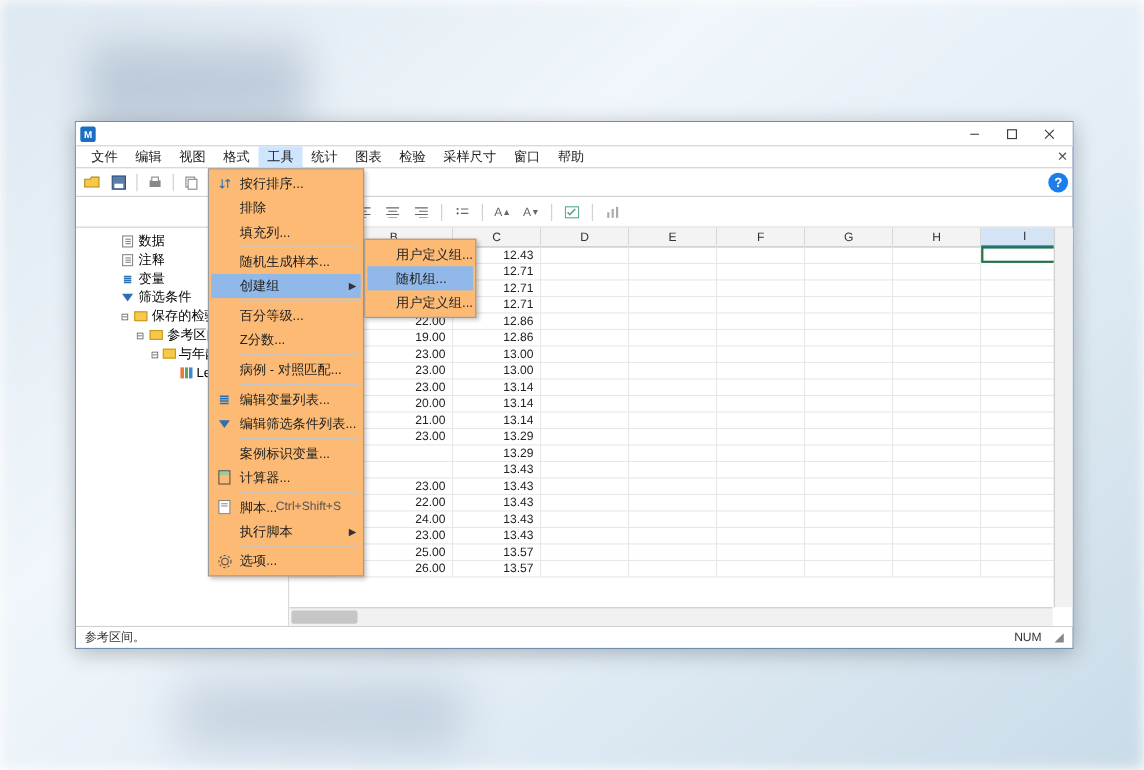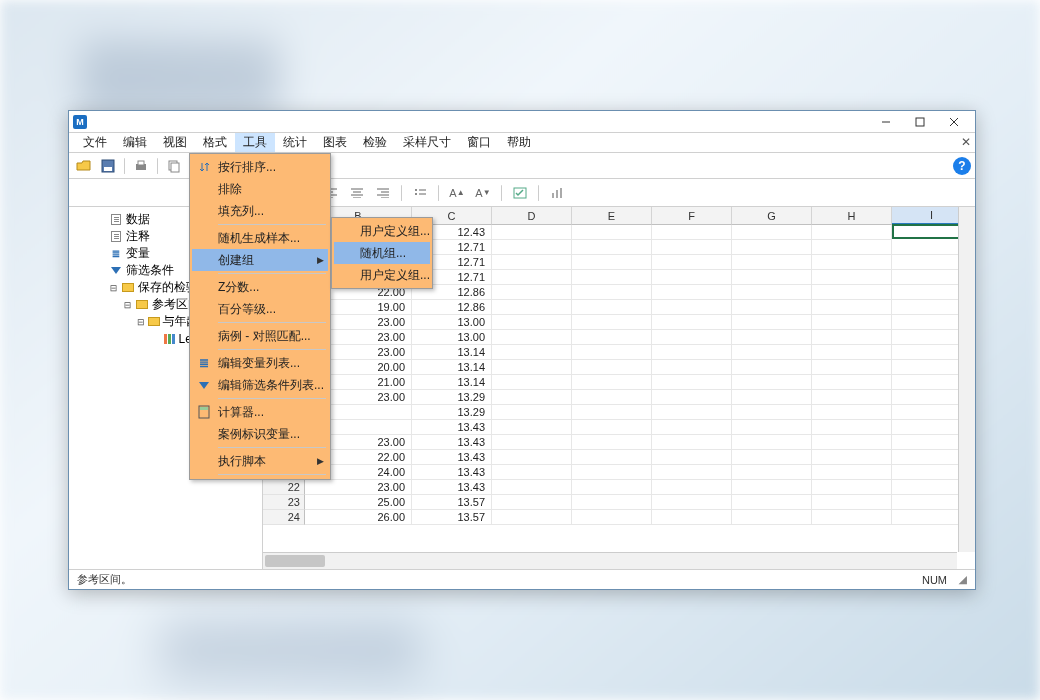--- a/index.html
+++ b/index.html
@@ -550,65 +550,85 @@
         <span>随机生成样本...</span>
       </div>
       <div class="mrow highlight">
         <span class="micon"></span>
         <span>创建组</span>
         <span class="arrow">▶</span>
       </div>
       <div class="msep"></div>
       <div class="mrow">
         <span class="micon"></span>
+        <span>百分等级...</span>
+      </div>
+      <div class="mrow">
+        <span class="micon"></span>
         <span>Z分数...</span>
-      </div>
-      <div class="mrow">
-        <span class="micon"></span>
-        <span>百分等级...</span>
       </div>
       <div class="msep"></div>
       <div class="mrow">
         <span class="micon"></span>
         <span>病例 - 对照匹配...</span>
       </div>
       <div class="msep"></div>
       <div class="mrow">
         <span class="micon">
           <span style="color:#2c6fb5;font-weight:bold">≣</span>
         </span>
         <span>编辑变量列表...</span>
       </div>
       <div class="mrow">
         <span class="micon">
           <span class="funnel" style="border-top-color:#2c6fb5"></span>
         </span>
         <span>编辑筛选条件列表...</span>
       </div>
       <div class="msep"></div>
+      <div class="mrow">
+        <span class="micon"></span>
+        <span>案例标识变量...</span>
+      </div>
       <div class="mrow">
         <span class="micon">
           <svg width="12" height="14">
             <rect x="1" y="1" width="10" height="12" fill="none" stroke="#555"></rect>
             <rect x="2" y="2" width="8" height="3" fill="#9c9"></rect>
           </svg>
         </span>
         <span>计算器...</span>
       </div>
-      <div class="mrow">
-        <span class="micon"></span>
-        <span>案例标识变量...</span>
-      </div>
       <div class="msep"></div>
+      <div class="mrow">
+        <span class="micon">
+          <svg width="12" height="14">
+            <rect x="1" y="1" width="10" height="12" fill="#fff" stroke="#888"></rect>
+            <line x1="3" y1="4" x2="9" y2="4" stroke="#888"></line>
+            <line x1="3" y1="6" x2="9" y2="6" stroke="#888"></line>
+          </svg>
+        </span>
+        <span>脚本...</span>
+        <span class="short">Ctrl+Shift+S</span>
+      </div>
       <div class="mrow">
         <span class="micon"></span>
         <span>执行脚本</span>
         <span class="arrow">▶</span>
       </div>
       <div class="msep"></div>
+      <div class="mrow">
+        <span class="micon">
+          <svg width="13" height="13">
+            <circle cx="6.5" cy="6.5" r="3" fill="none" stroke="#555"></circle>
+            <circle cx="6.5" cy="6.5" r="5.5" fill="none" stroke="#555" stroke-dasharray="2 2"></circle>
+          </svg>
+        </span>
+        <span>选项...</span>
+      </div>
     </div>
 
   <div class="menu" id="create-group-submenu" style="left:262px; top:106px; width:102px;">
       <div class="mrow">
         <span>用户定义组...</span>
       </div>
       <div class="mrow highlight">
         <span>随机组...</span>
       </div>
       <div class="mrow">

